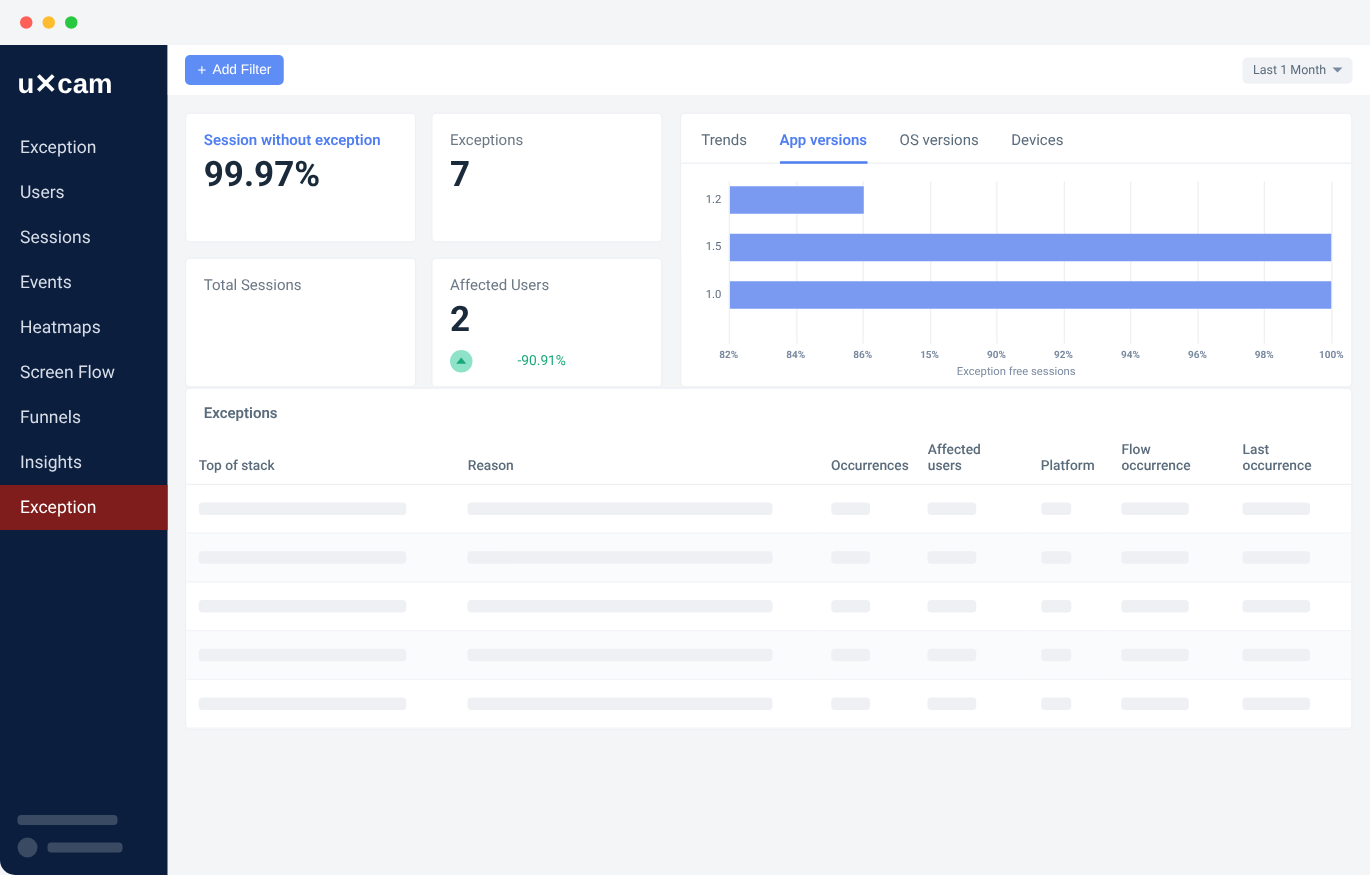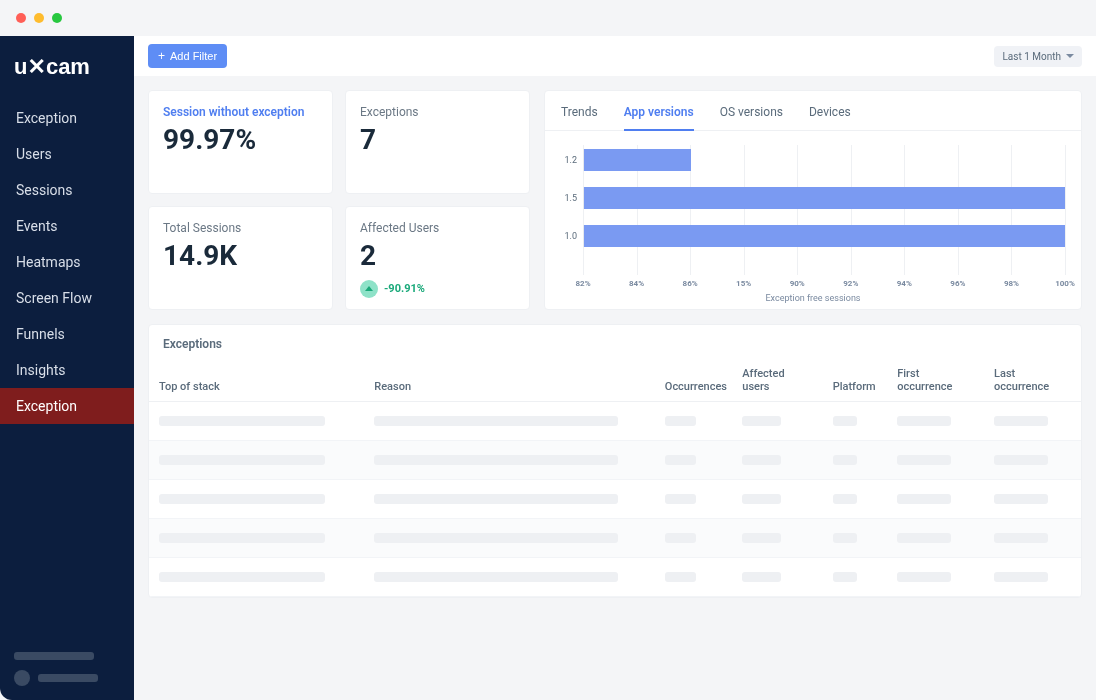--- a/index.html
+++ b/index.html
@@ -106,21 +106,21 @@
     gap: 5px;
     cursor: pointer;
   }
   .chev-down {
     width: 0; height: 0;
     border-left: 4px solid transparent;
     border-right: 4px solid transparent;
     border-top: 4px solid #7a8aa0;
   }
 
-  .content { padding: 14px; display: flex; flex-direction: column; gap: 14px; overflow: hidden; }
+  .content { padding: 14px; display: flex; flex-direction: column; gap: 0; overflow: hidden; }
 
   .top-row { display: flex; gap: 14px; align-items:stretch; }
   .cards-grid {
     display: grid;
     grid-template-columns: 185px 185px;
     grid-template-rows: 1fr 1fr;
     gap: 12px;
   }
   .card {
     background: #ffffff;
@@ -136,21 +136,21 @@
   .trend-icon {
     width: 18px; height: 18px; border-radius: 50%;
     background: #8ee2c8; display:inline-flex; align-items:center; justify-content:center;
   }
   .tri-up {
     width: 0; height: 0;
     border-left: 4px solid transparent;
     border-right: 4px solid transparent;
     border-bottom: 5px solid #1aa97a;
   }
-  .trend-val { color: #1aa97a; font-weight: 700; }
+  .trend-val { color: #1aa97a; font-weight: 400; margin-left: 30px; }
 
   .chart-panel {
     flex: 1;
     background: #ffffff;
     border: 1px solid #eef0f3;
     border-radius: 4px;
     display:flex; flex-direction:column;
   }
   .tabs { display:flex; gap: 26px; padding: 10px 16px 0; font-size: 12px; color:#5a6b7b; border-bottom: 1px solid #eef0f3; }
   .tab { padding: 4px 0 10px; cursor:pointer; }
@@ -248,21 +248,20 @@
             <div class="card">
               <div class="card-title accent">Session without exception</div>
               <div class="card-value">99.97%</div>
             </div>
             <div class="card">
               <div class="card-title">Exceptions</div>
               <div class="card-value">7</div>
             </div>
             <div class="card">
               <div class="card-title">Total Sessions</div>
-              <div class="card-value">14.9K</div>
             </div>
             <div class="card">
               <div class="card-title">Affected Users</div>
               <div class="card-value">2</div>
               <div class="trend">
                 <span class="trend-icon">
                     <span class="tri-up"></span>
                   </span>
                 <span class="trend-val">-90.91%</span>
               </div>
@@ -329,21 +328,21 @@
         <div class="table-panel">
           <div class="table-title">Exceptions</div>
           <table class="tbl">
             <thead>
               <tr>
                 <th class="col-top">Top of stack</th>
                 <th class="col-reason">Reason</th>
                 <th class="col-occ">Occurrences</th>
                 <th class="col-aff">Affected users</th>
                 <th class="col-plat">Platform</th>
-                <th class="col-fo">First occurrence</th>
+                <th class="col-fo">Flow occurrence</th>
                 <th class="col-lo">Last occurrence</th>
               </tr>
             </thead>
             <tbody id="tbody">
                 <tr>
                   <td>
                     <span class="skel" style="width: 85%;"></span>
                   </td>
                   <td>
                     <span class="skel" style="width: 90%;"></span>

